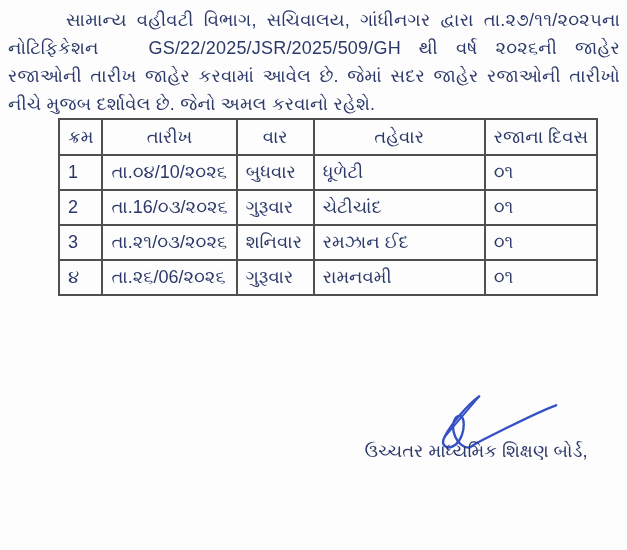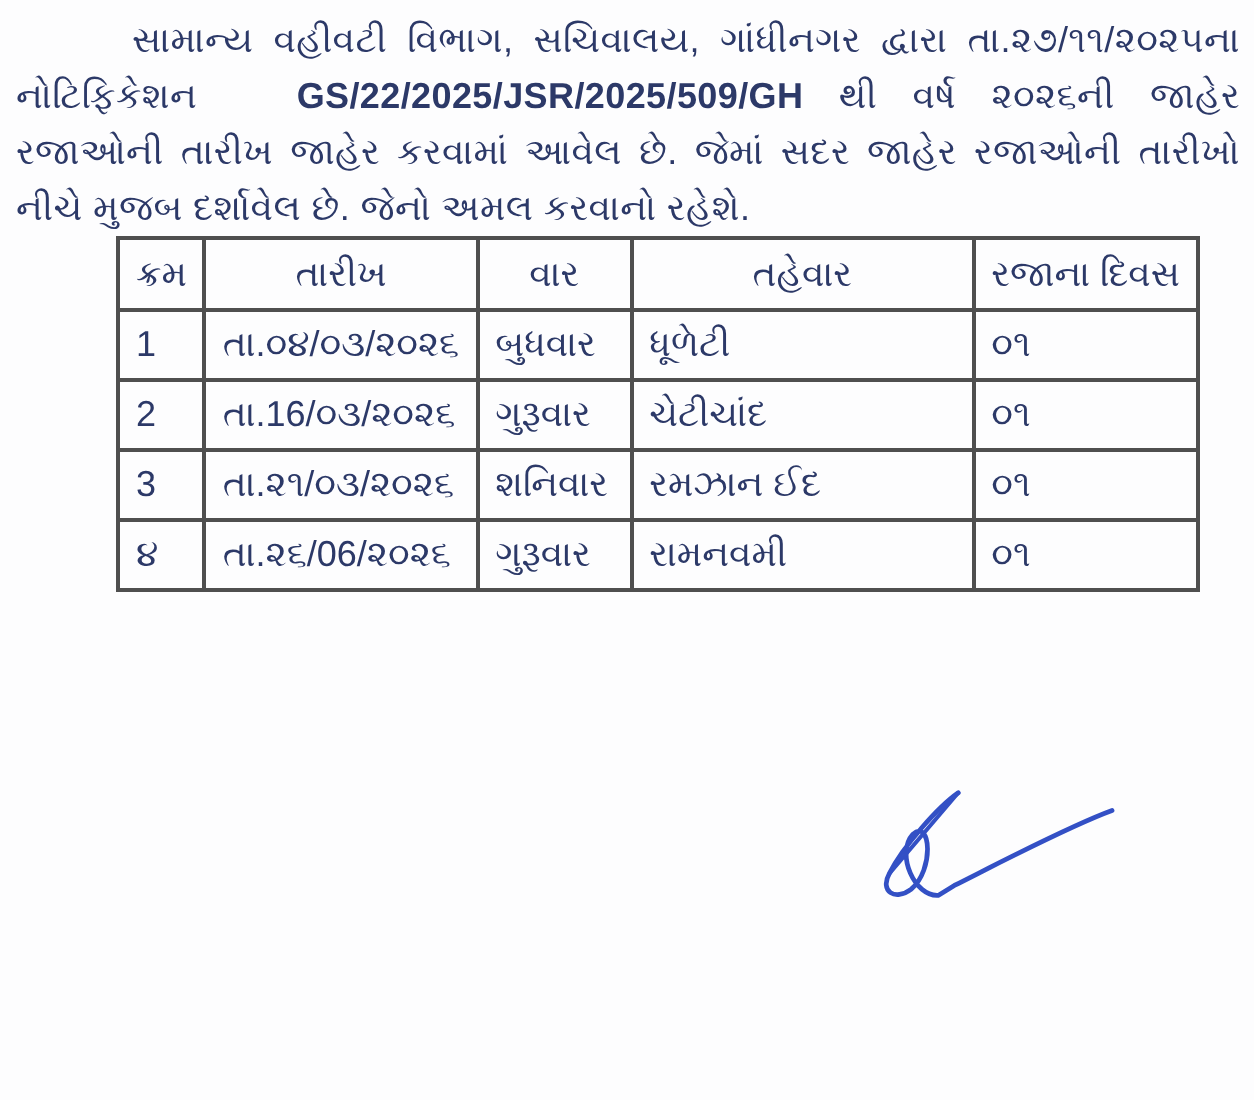--- a/index.html
+++ b/index.html
@@ -14,21 +14,21 @@
   }
   .para {
     position: absolute;
     text-align: justify;
     font-size: 18px;
     line-height: 28px;
     letter-spacing: 0.2px;
   }
   .para-intro { left: 8px; top: 6px; width: 612px; text-indent: 58px; }
   .para-closing { left: 8px; top: 290px; width: 612px; text-indent: 55px; }
-  .notification-code { font-weight: bold; margin-left: 32px; }
+  .notification-code { font-weight: normal; margin-left: 32px; }
 
   table.holiday-table {
     position: absolute;
     left: 58px;
     top: 118px;
     border-collapse: collapse;
     table-layout: fixed;
     font-size: 18px;
     color: #2c3968;
   }
@@ -91,21 +91,21 @@
         <th>ક્રમ</th>
         <th>તારીખ</th>
         <th>વાર</th>
         <th>તહેવાર</th>
         <th>રજાના દિવસ</th>
       </tr>
     </thead>
     <tbody>
       <tr>
         <td>1</td>
-        <td>તા.૦૪/૦૩/૨૦૨૬</td>
+        <td>તા.૦૪/10/૨૦૨૬</td>
         <td>બુધવાર</td>
         <td>ધૂળેટી</td>
         <td>૦૧</td>
       </tr>
       <tr>
         <td>2</td>
         <td>તા.16/૦૩/૨૦૨૬</td>
         <td>ગુરૂવાર</td>
         <td>ચેટીચાંદ</td>
         <td>૦૧</td>
@@ -127,15 +127,16 @@
     </tbody>
   </table>
 
 
   <svg class="signature-scribble" viewBox="0 0 140 62" fill="none" xmlns="http://www.w3.org/2000/svg">
     <path d="M 60 3 C 50 10, 32 30, 25 44 C 20 53, 28 58, 36 52 C 48 42, 46 16, 37 24 C 28 34, 38 56, 50 55 L 58 50 C 78 40, 116 20, 138 12" stroke="#3350c5" stroke-width="2.4" stroke-linecap="round" stroke-linejoin="round"></path>
     <path d="M 60 3 L 25 44" stroke="#3350c5" stroke-width="2" stroke-linecap="round"></path>
   </svg>
 
   <div class="signature-block">
+    <div>ઉચ્ચતર માધ્યમિક શિક્ષણ બોર્ડ,</div>
   </div>
 
 </div>
 
 </body></html>

